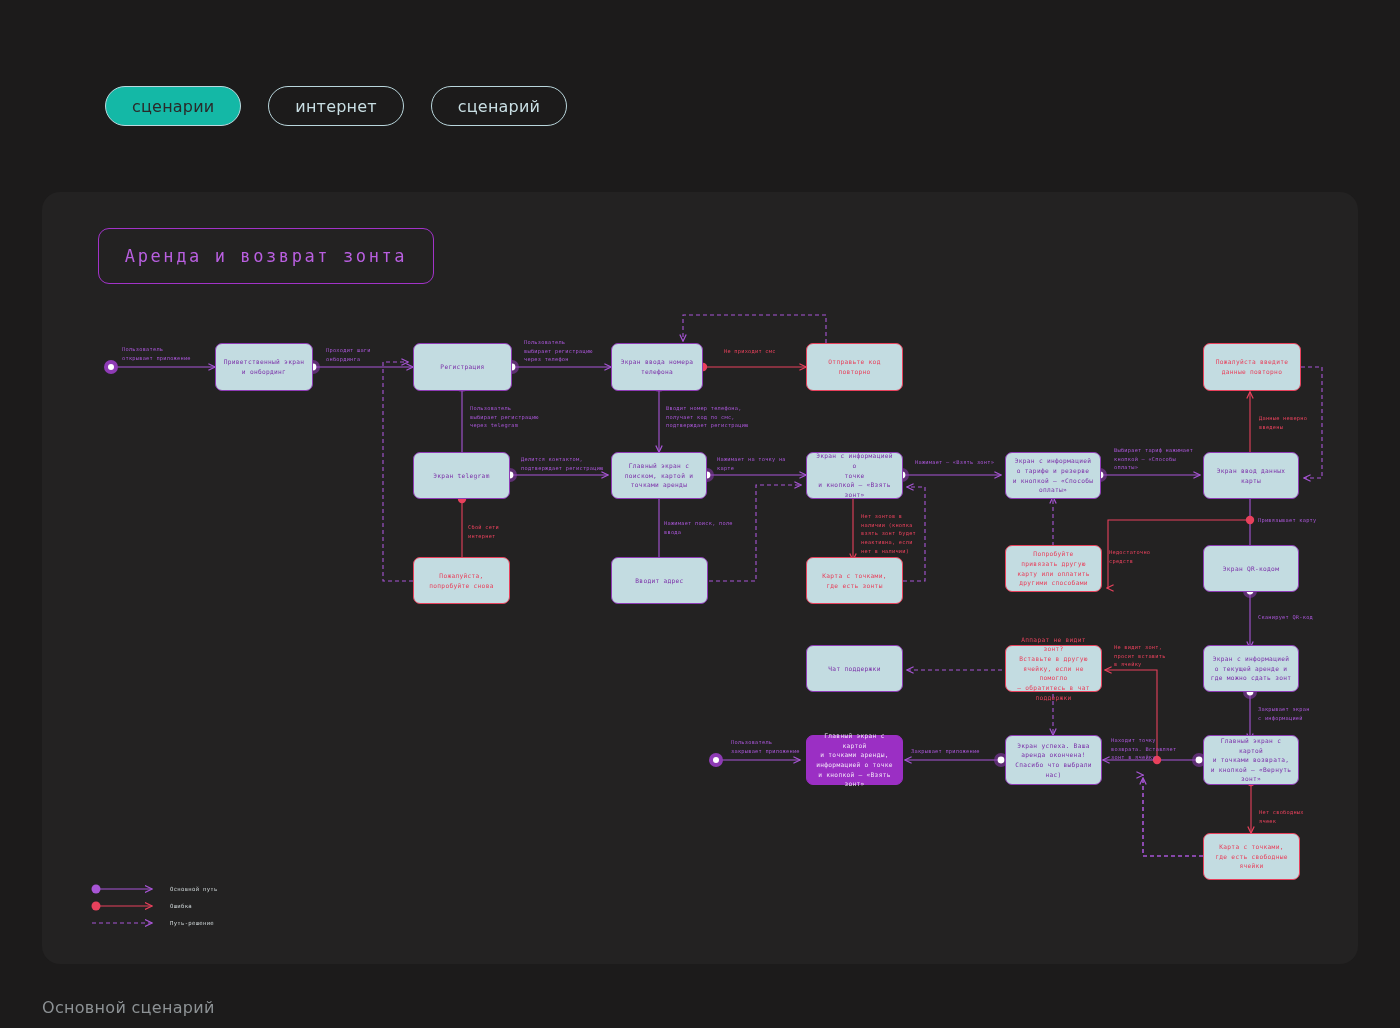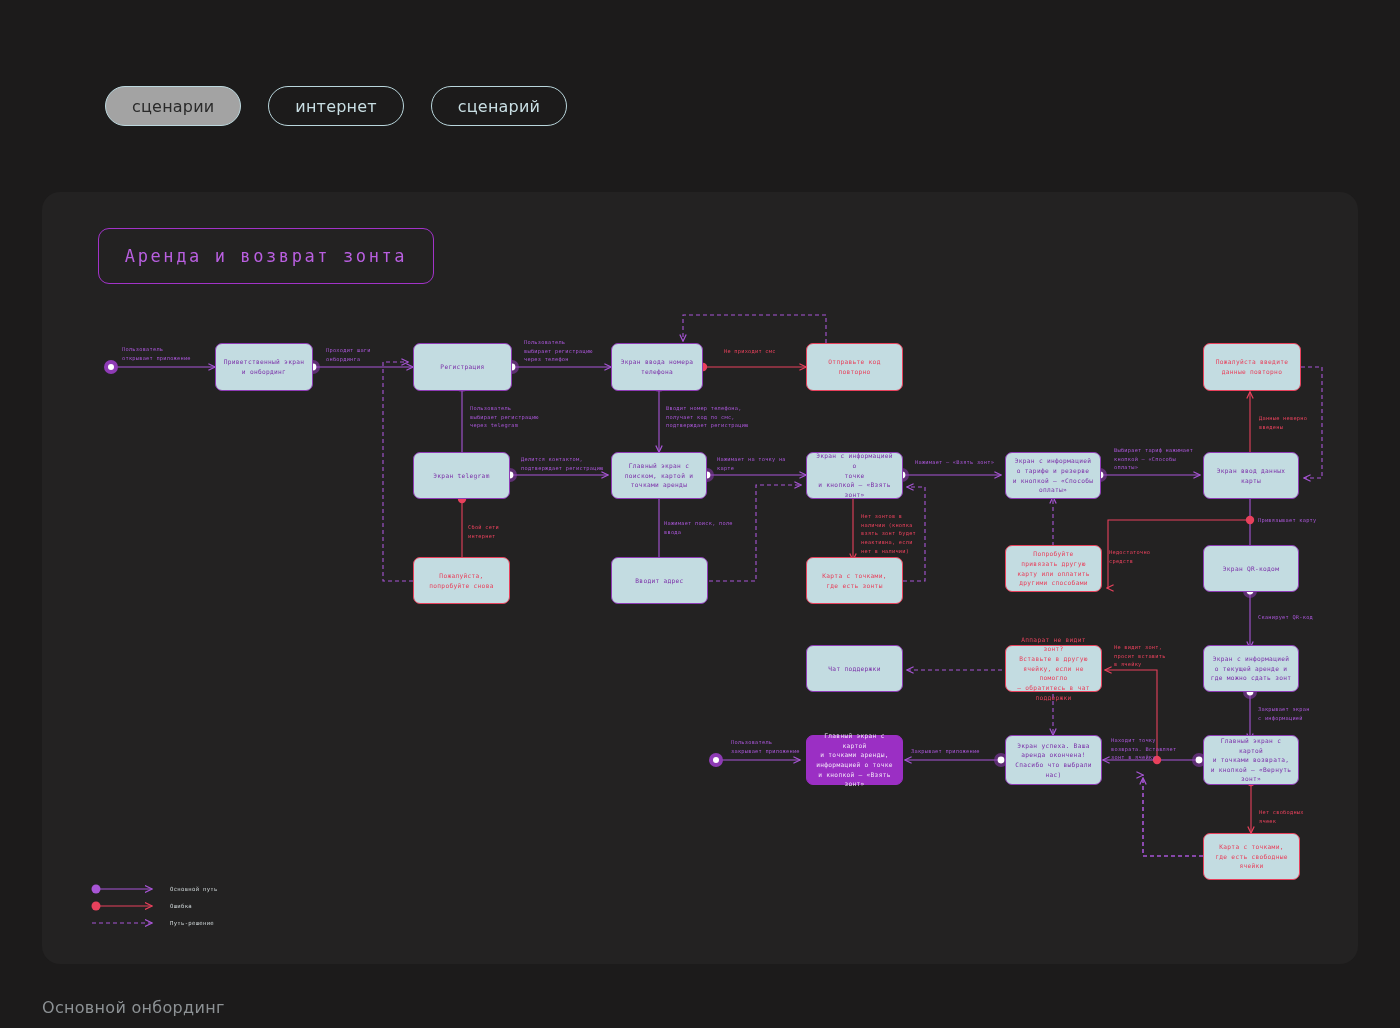--- a/index.html
+++ b/index.html
@@ -4,21 +4,21 @@
 <style>
   html,body{margin:0;padding:0;background:#1c1b1b;}
   body{width:1400px;height:1028px;overflow:hidden;font-family:"DejaVu Sans",sans-serif;}
   #root{position:relative;width:1400px;height:1028px;background:#1c1b1b;}
 
   
   .tabs{position:absolute;left:105px;top:86px;display:flex;gap:27px;}
   .tab{height:40px;border-radius:22px;display:flex;align-items:center;justify-content:center;
        padding:0 26px;font-family:"DejaVu Sans",sans-serif;font-size:16px;letter-spacing:.2px;
        border:1px solid #b9d6dc;color:#c9dfe4;background:transparent;box-sizing:border-box;}
-  .tab.active{background:#a3a3a3;color:#2a2a2a;border-color:#bcd8de;}
+  .tab.active{background:#14b8a6;color:#2a2a2a;border-color:#bcd8de;}
 
   
   .panel{position:absolute;left:42px;top:192px;width:1316px;height:772px;
          background:#232222;border-radius:18px;}
 
   
   .title-chip{position:absolute;left:98px;top:228px;width:334px;height:54px;
         border:1px solid #a233c9;border-radius:11px;display:flex;align-items:center;justify-content:center;
         color:#b95fe0;font-family:"DejaVu Sans Mono",monospace;font-size:17px;letter-spacing:2.6px;}
 
@@ -321,14 +321,14 @@
       <span class="lg-txt" style="margin-left:8px;">Ошибка</span>
     </div>
     <div class="lg-row">
       <svg width="72" height="14">
         <path d="M2,7 H62" stroke="#a855d6" stroke-width="1.2" stroke-dasharray="4 3" fill="none" marker-end="url(#ap)"></path>
       </svg>
       <span class="lg-txt" style="margin-left:8px;">Путь-решение</span>
     </div>
   </div>
 
-  <div class="caption">Основной онбординг</div>
+  <div class="caption">Основной сценарий</div>
 </div>
 
 </body></html>

